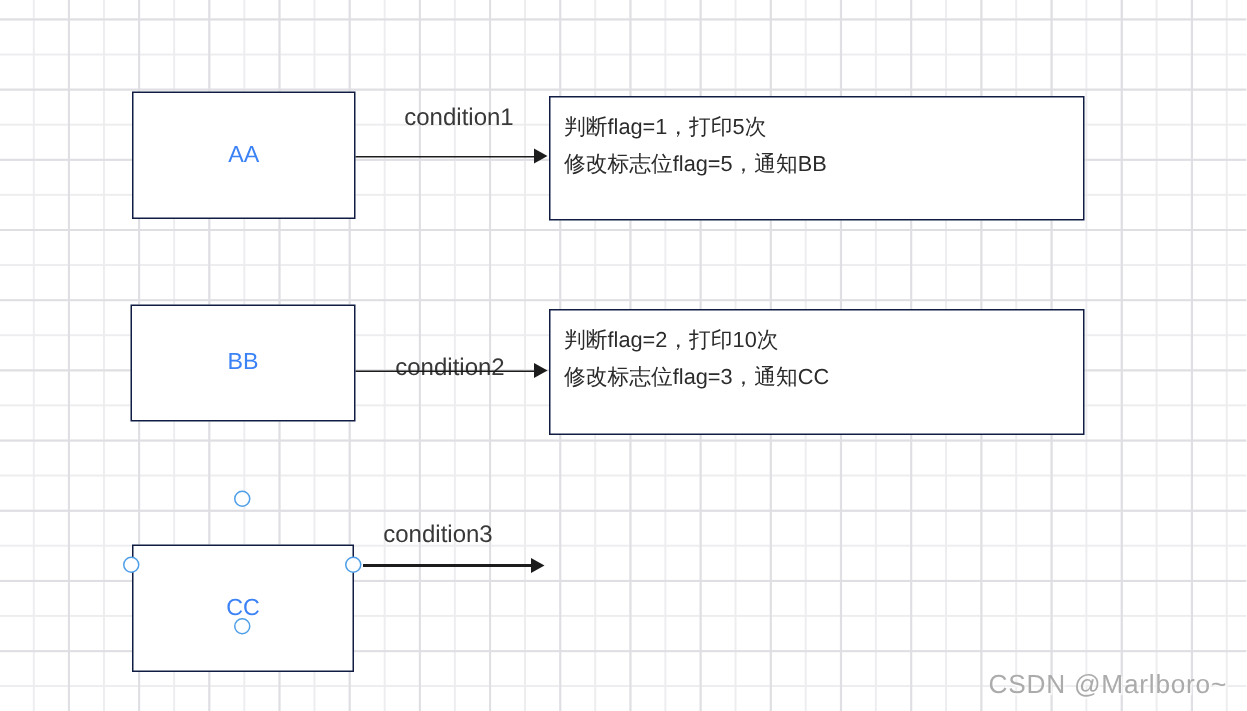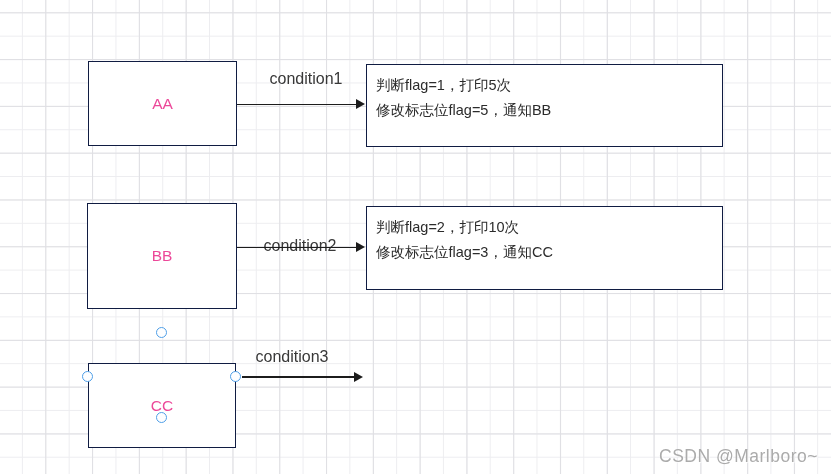--- a/index.html
+++ b/index.html
@@ -26,24 +26,24 @@
   
   .node-box {
     position: absolute;
     background: #ffffff;
     border: 1.5px solid #101c42;
     display: flex;
     align-items: center;
     justify-content: center;
     box-sizing: border-box;
     font-size: 15.5px;
-    color: #ec4899;
+    color: #3b82f6;
   }
   .node-1 { left: 88px; top: 61px;  width: 149px; height: 85px; }
-  .node-2 { left: 87px; top: 203px; width: 150px; height: 106px; }
+  .node-2 { left: 87px; top: 203px; width: 150px; height: 78px; }
   .node-3 { left: 88px; top: 333px; width: 148px; height: 85px; margin-top: 30px; }
 
   
   .note-box {
     position: absolute;
     background: #ffffff;
     border: 1.5px solid #101c42;
     box-sizing: border-box;
     padding: 8px 9px;
     font-size: 14.5px;

